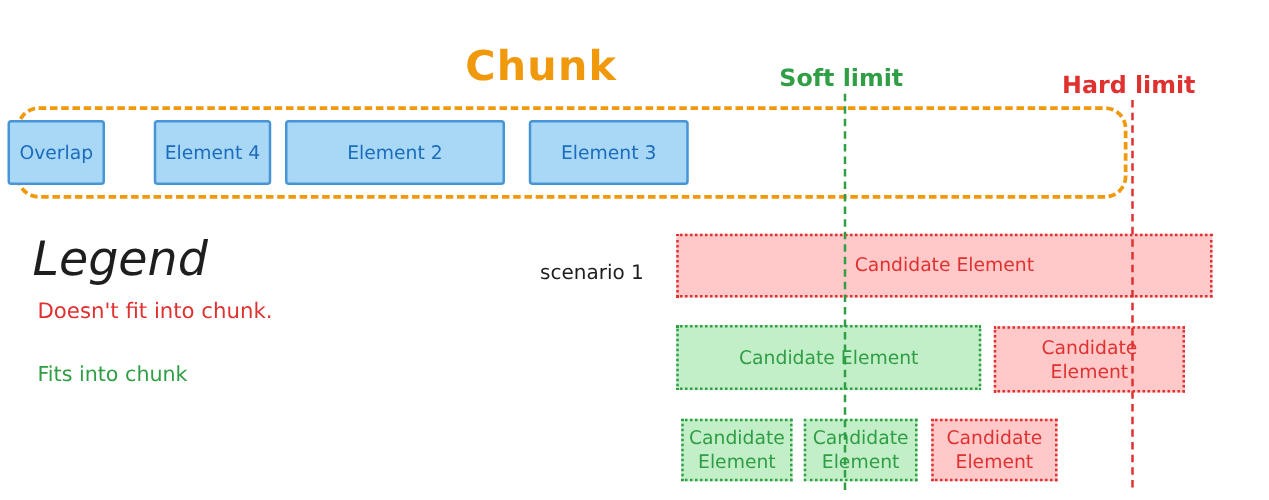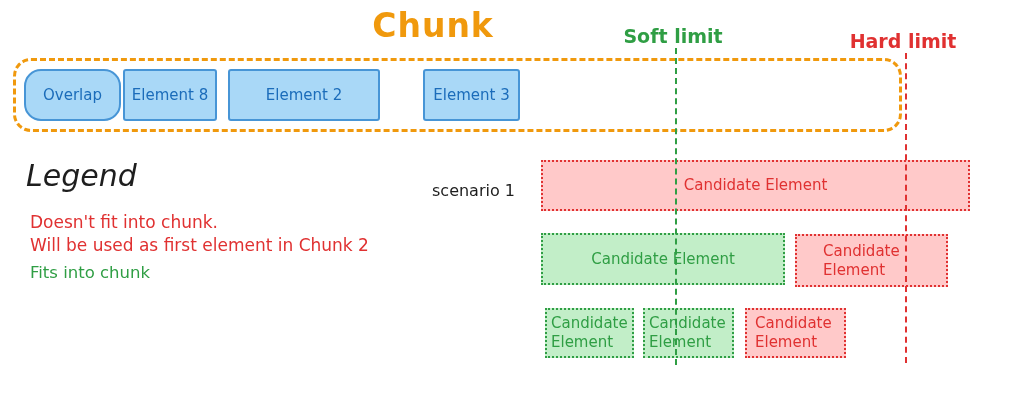--- a/index.html
+++ b/index.html
@@ -8,21 +8,21 @@
     background: #ffffff;
     font-family: "DejaVu Sans", sans-serif;
   }
   .stage {
     position: relative;
     width: 1015px;
     height: 400px;
     background: #ffffff;
     overflow: hidden;
   }
-  .abs { position: absolute; }
+  .abs { position: absolute; margin-top: 27px; }
 
   
   .chunk-title {
     left: 333px; top: 6px; width: 200px;
     text-align: center;
     font-size: 33px;
     font-weight: bold;
     letter-spacing: 1px;
     color: var(--orange);
   }
@@ -42,24 +42,24 @@
     background: var(--blue-fill);
     border: 2px solid var(--blue-border);
     border-radius: 3px;
     box-sizing: border-box;
     display: flex; align-items: center; justify-content: center;
     color: var(--blue-text);
     font-size: 15px;
     font-weight: 500;
     z-index: 2;
   }
-  .b-overlap { left: 24px;  width: 97px; border-radius: 17px;  }
+  .b-overlap { left: 6px;  width: 78px;  }
   .b-e1      { left: 123px; width: 94px;  }
-  .b-e2      { left: 228px; width: 152px; }
-  .b-e3      { left: 423px; width: 97px; }
+  .b-e2      { left: 228px; width: 176px; }
+  .b-e3      { left: 423px; width: 128px; }
 
   
   .limit-label {
     top: 25px; width: 146px;
     text-align: center;
     font-size: 19px;
     font-weight: bold;
   }
   .soft-label { left: 600px; color: var(--green); }
   .hard-label { left: 830px; top: 30px; color: var(--red); }
@@ -69,21 +69,21 @@
     border-left: 2.5px dashed var(--green);
   }
   .hard-line {
     left: 905px; top: 53px; height: 310px;
     border-left: 2.5px dashed var(--red);
   }
 
   
   .legend-title {
     left: 26px; top: 158px;
-    font-size: 30px;
+    font-size: 38px;
     font-weight: 500;
     font-style: italic;
     color: var(--ink);
   }
   .legend-red {
     left: 30px; top: 211px;
     font-size: 17px;
     line-height: 23px;
     color: var(--red);
   }
@@ -101,21 +101,21 @@
     font-size: 16px;
     color: var(--ink);
   }
   .lbl-s1 { top: 181px; }
   .lbl-s2 { top: 250px; }
   .lbl-s3 { top: 324px; }
 
   .cand {
     box-sizing: border-box;
     display: flex; align-items: center; justify-content: center;
-    text-align: left;
+    text-align: center;
     font-size: 15px;
     line-height: 19px;
     z-index: 3;
   }
   .green-box {
     background: var(--green-fill);
     border: 2.2px dotted var(--green);
     color: var(--green);
   }
   .red-box {
@@ -135,31 +135,30 @@
 
 <div class="stage">
 
   <div class="abs chunk-title">Chunk</div>
 
   <div class="abs limit-label soft-label">Soft limit</div>
   <div class="abs limit-label hard-label">Hard limit</div>
 
   <div class="abs chunk-box"></div>
   <div class="abs el-box b-overlap">Overlap</div>
-  <div class="abs el-box b-e1">Element 8</div>
+  <div class="abs el-box b-e1">Element 4</div>
   <div class="abs el-box b-e2">Element 2</div>
   <div class="abs el-box b-e3">Element 3</div>
 
   <div class="abs v-line soft-line"></div>
   <div class="abs v-line hard-line"></div>
 
   <div class="abs legend-title">Legend</div>
   <div class="abs legend-red">
     <div>Doesn't fit into chunk.</div>
-    <div>Will be used as first element in Chunk 2</div>
   </div>
   <div class="abs legend-green">Fits into chunk</div>
 
   <div class="abs row-label lbl-s1">scenario 1</div>
   <div class="abs cand red-box s1b1">Candidate Element</div>
 
   <div class="abs cand green-box s2b1">Candidate Element</div>
   <div class="abs cand red-box s2b2">Candidate Element</div>
 
   <div class="abs cand green-box s3b1">Candidate Element</div>

